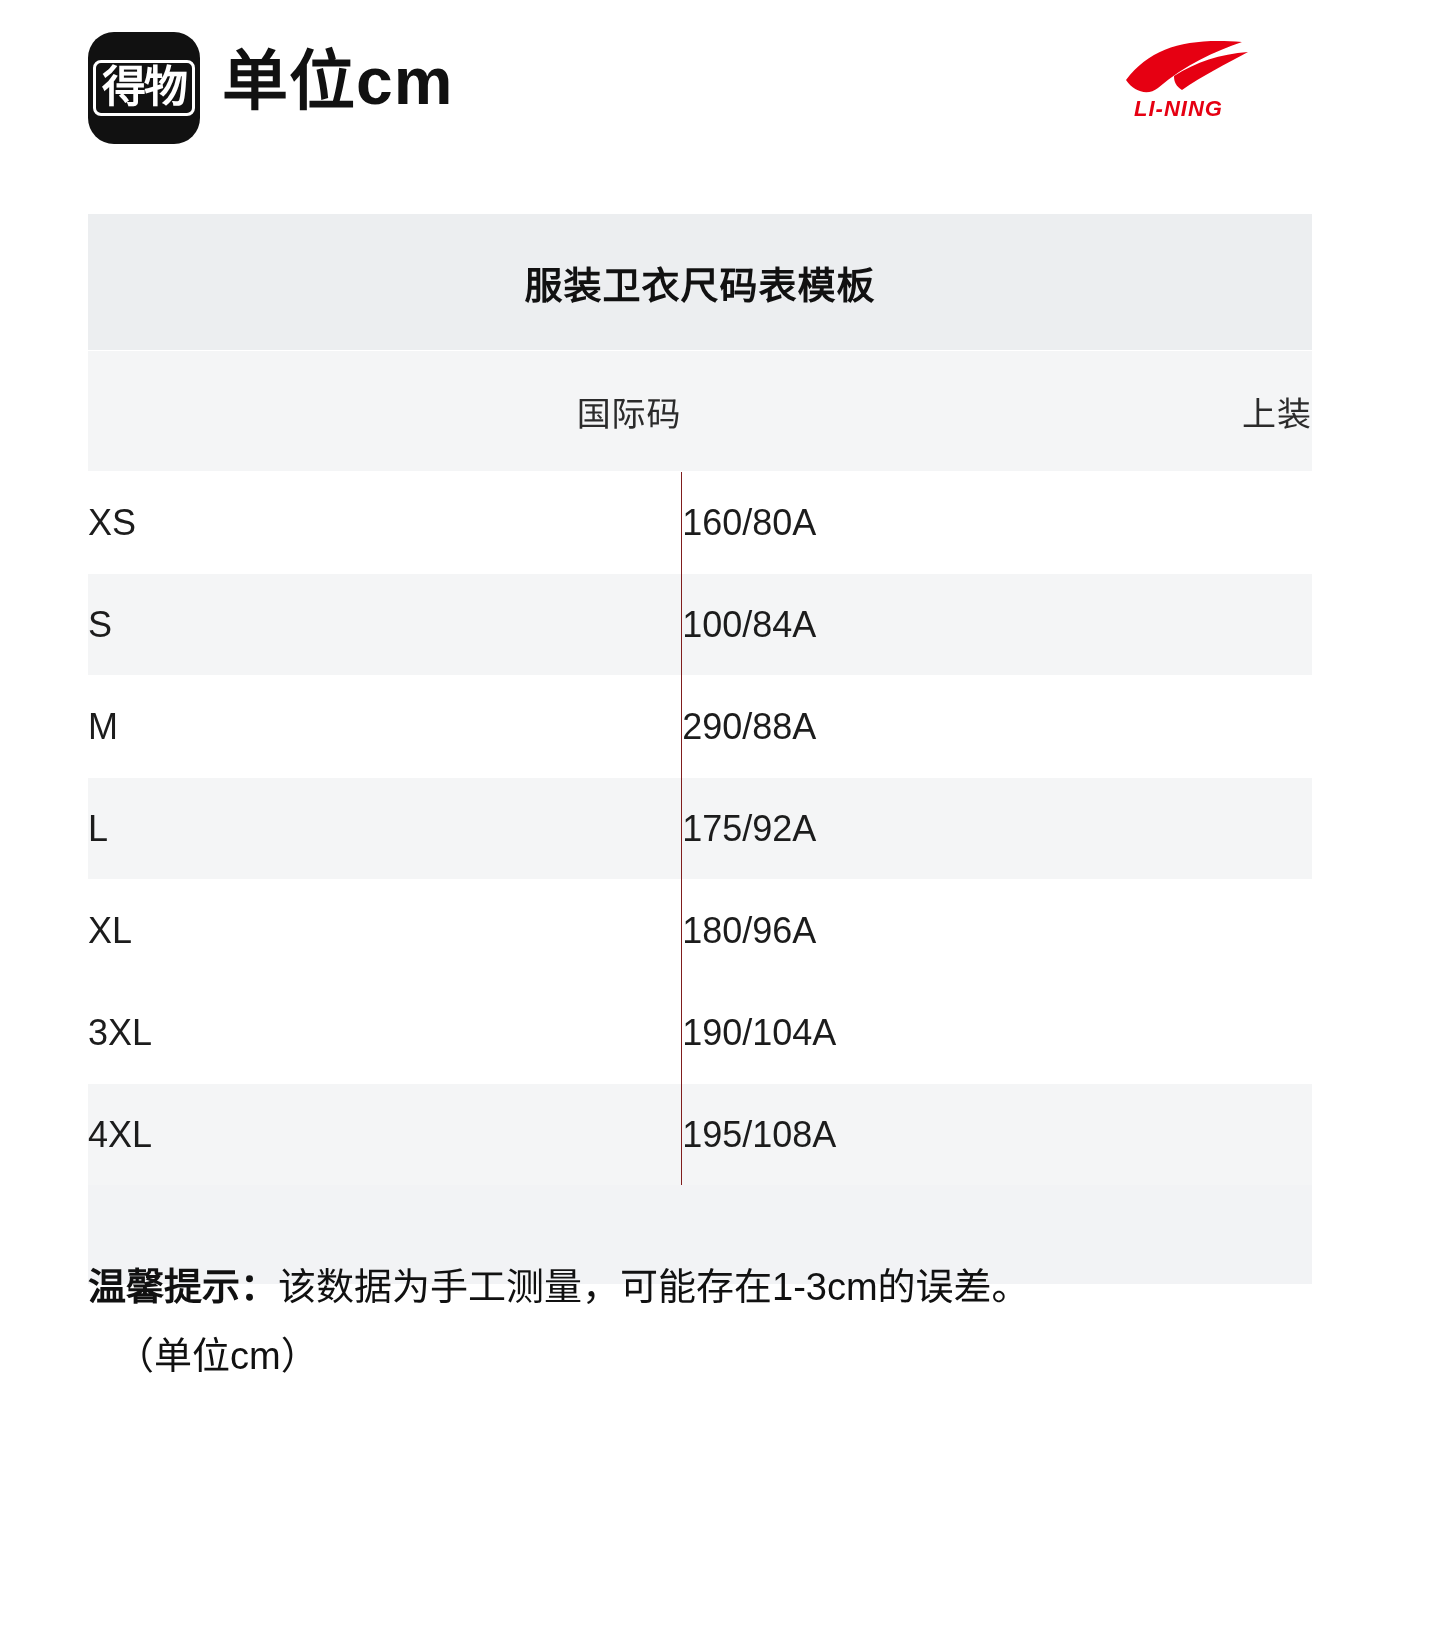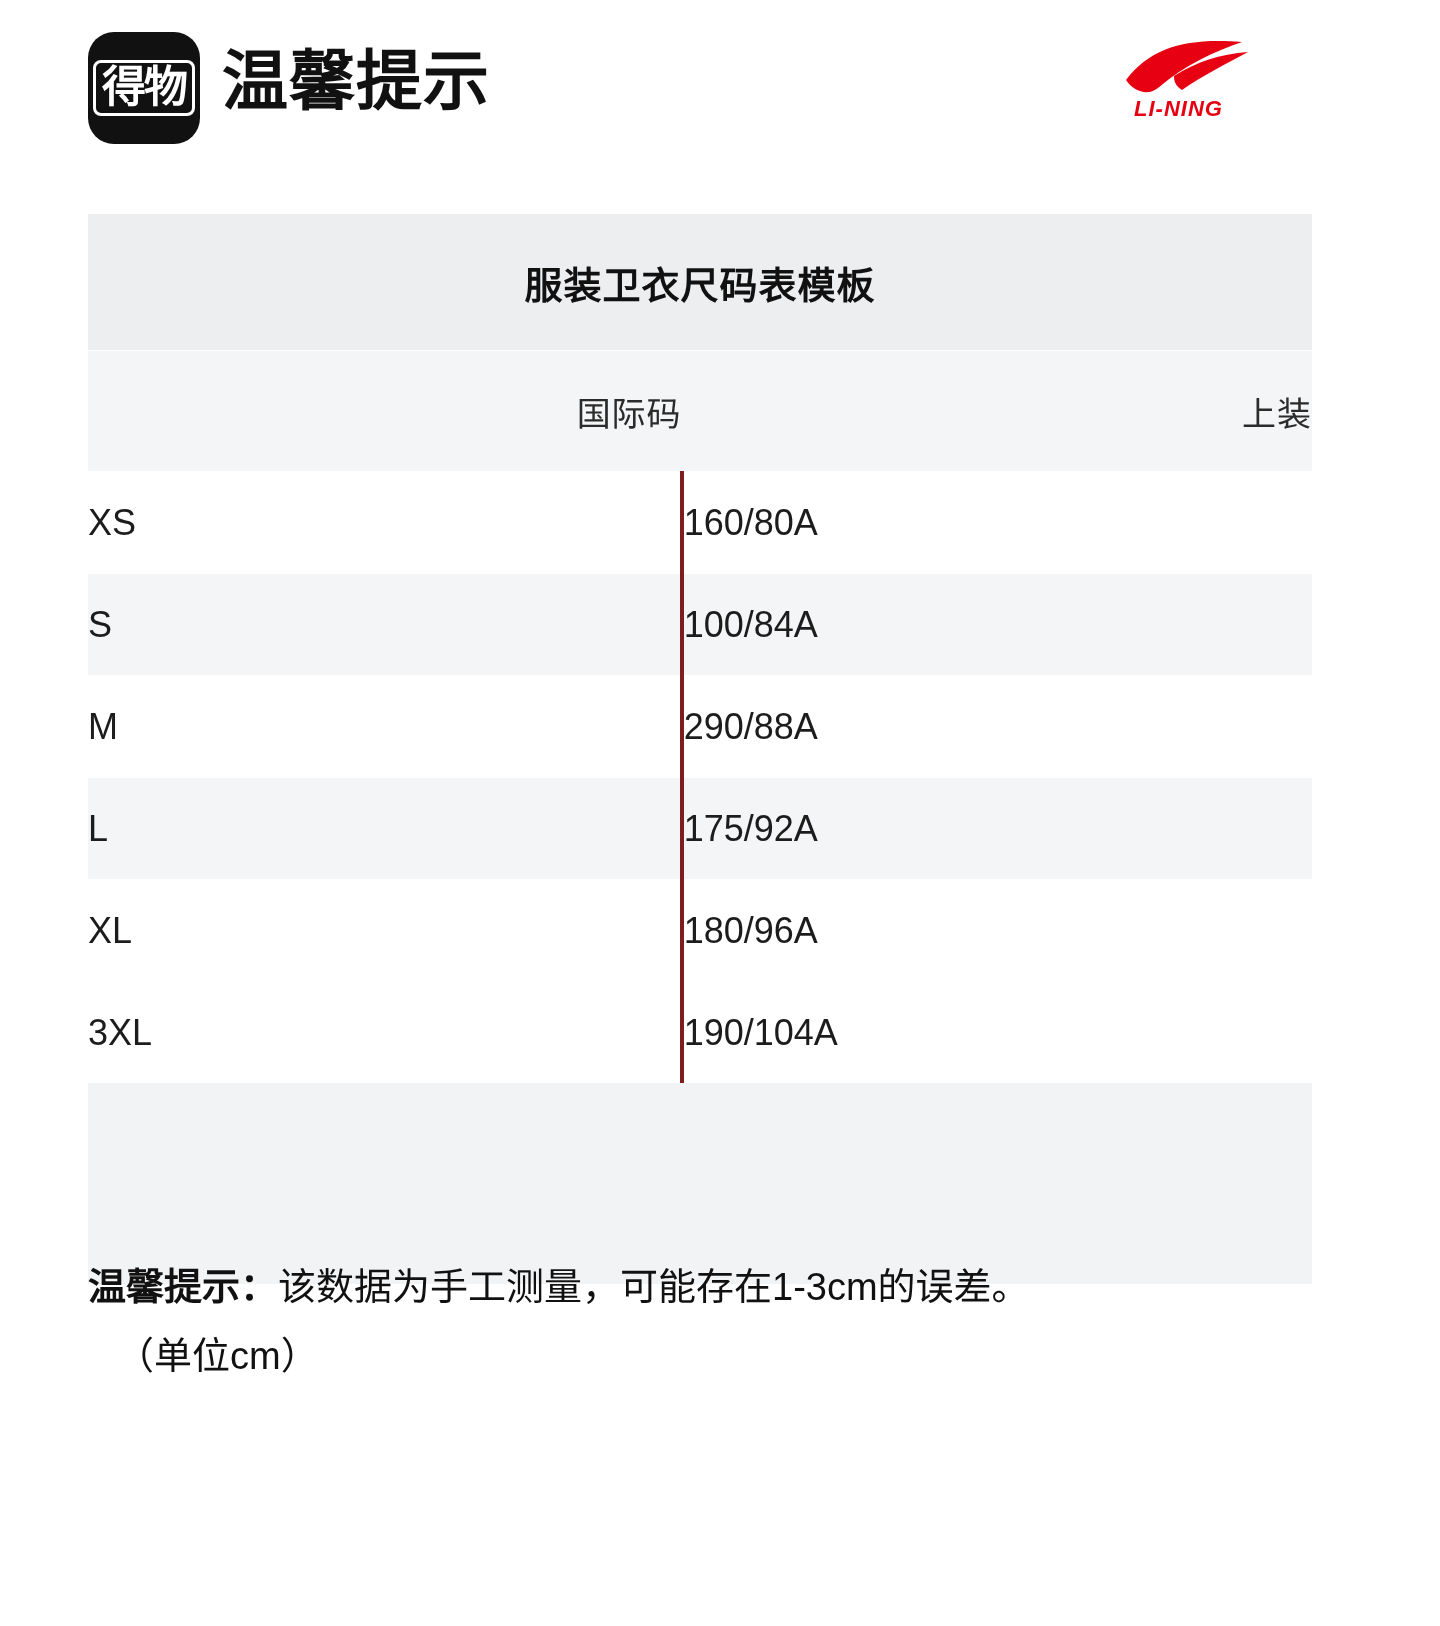--- a/index.html
+++ b/index.html
@@ -105,21 +105,21 @@
     color: #1c1c1c;
     padding: 0;
     background: #f2f3f5;
     border-top: 1px solid #ffffff;
   }
   .size-table tbody tr td.col-left {
     background: #ffffff;
   }
   .size-table tbody tr td.col-right {
     background: #ffffff;
-    border-left: 4px solid #7f1d1d;
+    border-left: 1px solid #7f1d1d;
   }
   .size-table tbody tr.alt td.col-left,
   .size-table tbody tr.alt td.col-right {
     background: #f4f5f6;
   }
   .size-table tbody tr:first-child td {
     border-top: none;
   }
   
   .table-gutter {
@@ -157,21 +157,21 @@
     color: #111111;
   }
 </style>
 </head>
 <body>
 
 <div class="header">
   <div class="brand-badge">
     <span class="badge-inner">得物</span>
   </div>
-  <div class="page-title">温馨提示</div>
+  <div class="page-title">单位cm</div>
 
   <div class="lining-logo">
     <svg viewBox="0 0 140 86" width="140" height="86" aria-hidden="true">
 
       <path d="M4 44 C 30 10, 66 2, 120 6 C 92 16, 64 28, 36 52 C 26 60, 12 56, 4 44 Z" fill="#e60012"></path>
       <path d="M52 40 C 74 26, 98 18, 126 16 C 104 28, 80 40, 60 54 C 54 50, 52 46, 52 40 Z" fill="#e60012"></path>
 
       <g fill="#e60012" font-family="Liberation Sans, DejaVu Sans, sans-serif" font-size="22" font-weight="bold" font-style="italic">
         <text x="12" y="80" letter-spacing="1">LI-NING</text>
       </g>
@@ -212,20 +212,24 @@
         <td class="col-right">175/92A</td>
       </tr>
       <tr>
         <td class="col-left">XL</td>
         <td class="col-right">180/96A</td>
       </tr>
       <tr>
         <td class="col-left">3XL</td>
         <td class="col-right">190/104A</td>
       </tr>
+      <tr class="alt">
+        <td class="col-left">4XL</td>
+        <td class="col-right">195/108A</td>
+      </tr>
     </tbody>
   </table>
 </div>
 
 <div class="notes">
   <div class="note-line1">
     <span class="note-label">温馨提示：</span><span>该数据为手工测量，可能存在1-3cm的误差。</span>
   </div>
   <div class="note-line2">（单位cm）</div>
 </div>

